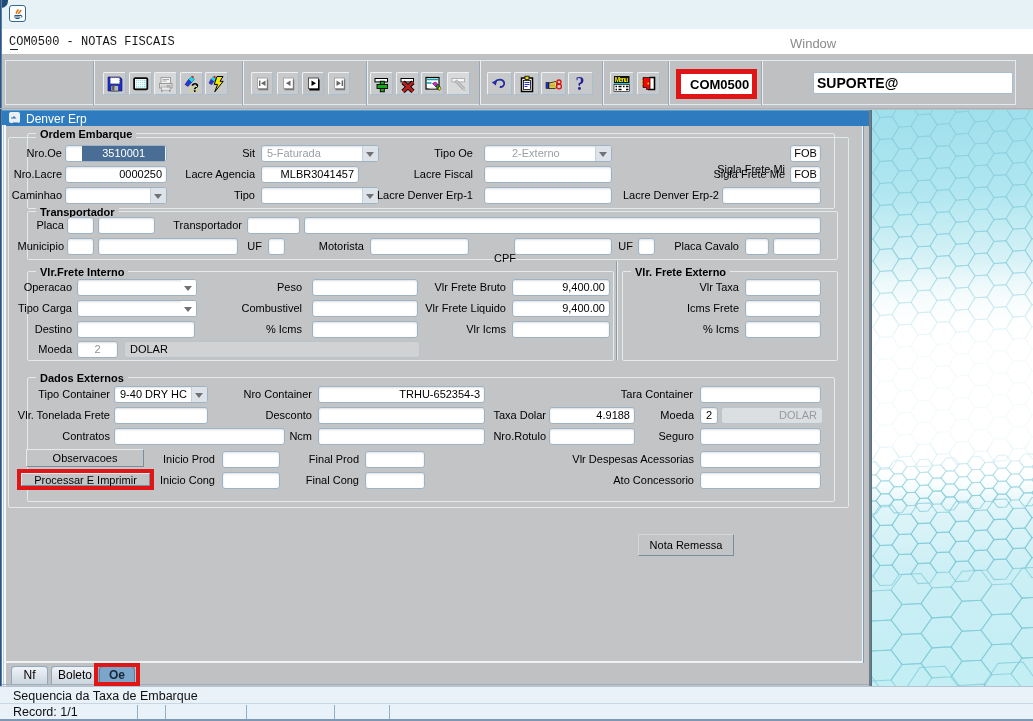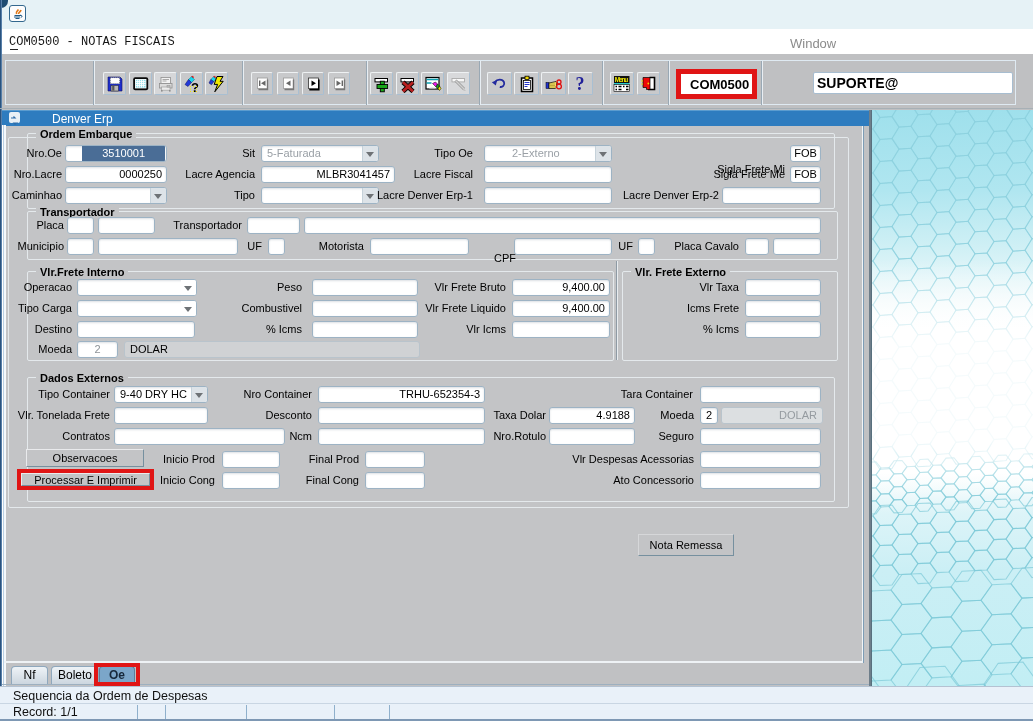--- a/index.html
+++ b/index.html
@@ -607,21 +607,21 @@
 </g>
 <rect y="150" width="162" height="240" fill="url(#fade)"></rect>
 </svg></div>
 
 <div class="ab" style="left:0;top:110px;width:871px;height:576px;background:#c0c1c3;"></div>
 <div class="ab" style="left:2px;top:110px;width:867px;height:16px;background:#2e7cbf;border-top:1px solid #5b9ccf;box-sizing:border-box;"></div>
 <div class="ab" style="left:9px;top:112px;width:11px;height:11px;background:#e8f0f6;border-radius:2px;">
 <svg width="11" height="11">
       <path d="M2 3h4l-1.5-1.5M9 8H5l1.5 1.5" stroke="#2e6ca8" stroke-width="1.2" fill="none"></path>
     </svg></div>
-<div class="ab" style="left:26px;top:111.5px;font-size:12px;color:#fff;margin-left:26px;">Denver Erp</div>
+<div class="ab" style="left:26px;top:111.5px;font-size:12px;color:#fff;">Denver Erp</div>
 
 <div class="ab" style="left:0;top:0;width:1px;height:686px;background:#2a537e;"></div>
 <div class="ab" style="left:1px;top:0;width:1px;height:686px;background:#577fa9;"></div>
 <div class="ab" style="left:2px;top:125px;width:1px;height:561px;background:#ffffff;"></div>
 <div class="ab" style="left:3px;top:125px;width:1px;height:561px;background:#b9cfe3;"></div>
 <div class="ab" style="left:4px;top:125px;width:2px;height:561px;background:#f4f8fb;"></div>
 <div class="ab" style="left:0;top:108px;width:1033px;height:1px;background:#a7b0b6;"></div>
 <div class="ab" style="left:869px;top:110px;width:2px;height:576px;background:#6e7e8a;"></div>
 
 <div class="ab" style="left:6px;top:126px;width:856px;height:535px;background:#c3c4c6;"></div>
@@ -640,21 +640,21 @@
 <div class="lb" style="left:105px;top:147px;width:150px;">Sit</div>
 <div class="dd dis" style="left:261px;top:145px;width:118px;">5-Faturada<span class="ar"></span></div>
 <div class="lb" style="left:323px;top:147px;width:150px;">Tipo Oe</div>
 <div class="dd dis" style="left:484px;top:145px;width:128px;padding-left:27px;">2-Externo<span class="ar"></span></div>
 <div class="lb" style="left:635px;top:163px;width:150px;">Sigla Frete Mi</div>
 <div class="in c" style="left:790px;top:145px;width:31px;">FOB</div>
 
 <div class="lb" style="left:0px;top:168px;width:62px;">Nro.Lacre</div>
 <div class="in r" style="left:65px;top:166px;width:102px;">0000250</div>
 <div class="lb" style="left:105px;top:168px;width:150px;">Lacre Agencia</div>
-<div class="in r" style="left:261px;top:166px;width:134px;">MLBR3041457</div>
+<div class="in r" style="left:261px;top:166px;width:98px;">MLBR3041457</div>
 <div class="lb" style="left:323px;top:168px;width:150px;">Lacre Fiscal</div>
 <div class="in" style="left:484px;top:166px;width:128px;"></div>
 <div class="lb" style="left:635px;top:168px;width:150px;">Sigla Frete Me</div>
 <div class="in c" style="left:790px;top:166px;width:31px;">FOB</div>
 
 <div class="lb" style="left:0px;top:189px;width:62px;">Caminhao</div>
 <div class="dd dis" style="left:65px;top:187px;width:102px;">
     <span class="ar"></span>
   </div>
 <div class="lb" style="left:105px;top:189px;width:150px;">Tipo</div>
@@ -779,21 +779,21 @@
 
 <div class="btn" style="left:638px;top:534px;width:96px;height:22px;line-height:21px;border-top-color:#d6d7d9;border-left-color:#d6d7d9;">Nota Remessa</div>
 
 <div class="ab" style="left:2px;top:684px;width:867px;height:1px;background:#9db0c0;"></div>
 <div class="ab" style="left:11px;top:666px;width:37px;height:18px;background:linear-gradient(#eef3f7,#ccd6df);border:1px solid #8fa8bd;border-bottom:none;border-radius:4px 4px 0 0;box-sizing:border-box;font-size:12px;text-align:center;line-height:17px;">Nf</div>
 <div class="ab" style="left:51px;top:666px;width:48px;height:18px;background:linear-gradient(#eef3f7,#ccd6df);border:1px solid #8fa8bd;border-bottom:none;border-radius:4px 4px 0 0;box-sizing:border-box;font-size:12px;text-align:center;line-height:17px;">Boleto</div>
 <div class="ab" style="left:99px;top:666px;width:36px;height:18px;background:#7ba6c9;border:1px solid #5c7f9c;border-bottom:none;border-radius:4px 4px 0 0;box-sizing:border-box;font-size:12px;font-weight:bold;color:#16283a;text-align:center;line-height:17px;">Oe</div>
 <div class="ab" style="left:94px;top:663px;width:46px;height:23px;border:4px solid #e01515;box-sizing:border-box;"></div>
 
 <div class="ab" style="left:0;top:686px;width:1033px;height:35px;background:#e9f1f9;border-top:1px solid #b4c2d2;box-sizing:border-box;"></div>
-<div class="ab" style="left:13px;top:689px;font-size:12.5px;color:#101010;">Sequencia da Ordem de Despesas</div>
+<div class="ab" style="left:13px;top:689px;font-size:12.5px;color:#101010;">Sequencia da Taxa de Embarque</div>
 <div class="ab" style="left:0;top:703px;width:1033px;height:1px;background:#c9d6e3;"></div>
 <div class="ab" style="left:13px;top:705px;font-size:12.5px;color:#101010;">Record: 1/1</div>
 <div class="ab" style="left:137px;top:705px;width:1px;height:14px;background:#8fb0cc;"></div>
 <div class="ab" style="left:165px;top:705px;width:1px;height:14px;background:#8fb0cc;"></div>
 <div class="ab" style="left:246px;top:705px;width:1px;height:14px;background:#8fb0cc;"></div>
 <div class="ab" style="left:334px;top:705px;width:1px;height:14px;background:#8fb0cc;"></div>
 <div class="ab" style="left:389px;top:705px;width:1px;height:14px;background:#8fb0cc;"></div>
 <div class="ab" style="left:0;top:719px;width:1033px;height:2px;background:#7e98b4;"></div>
 
 </body></html>

